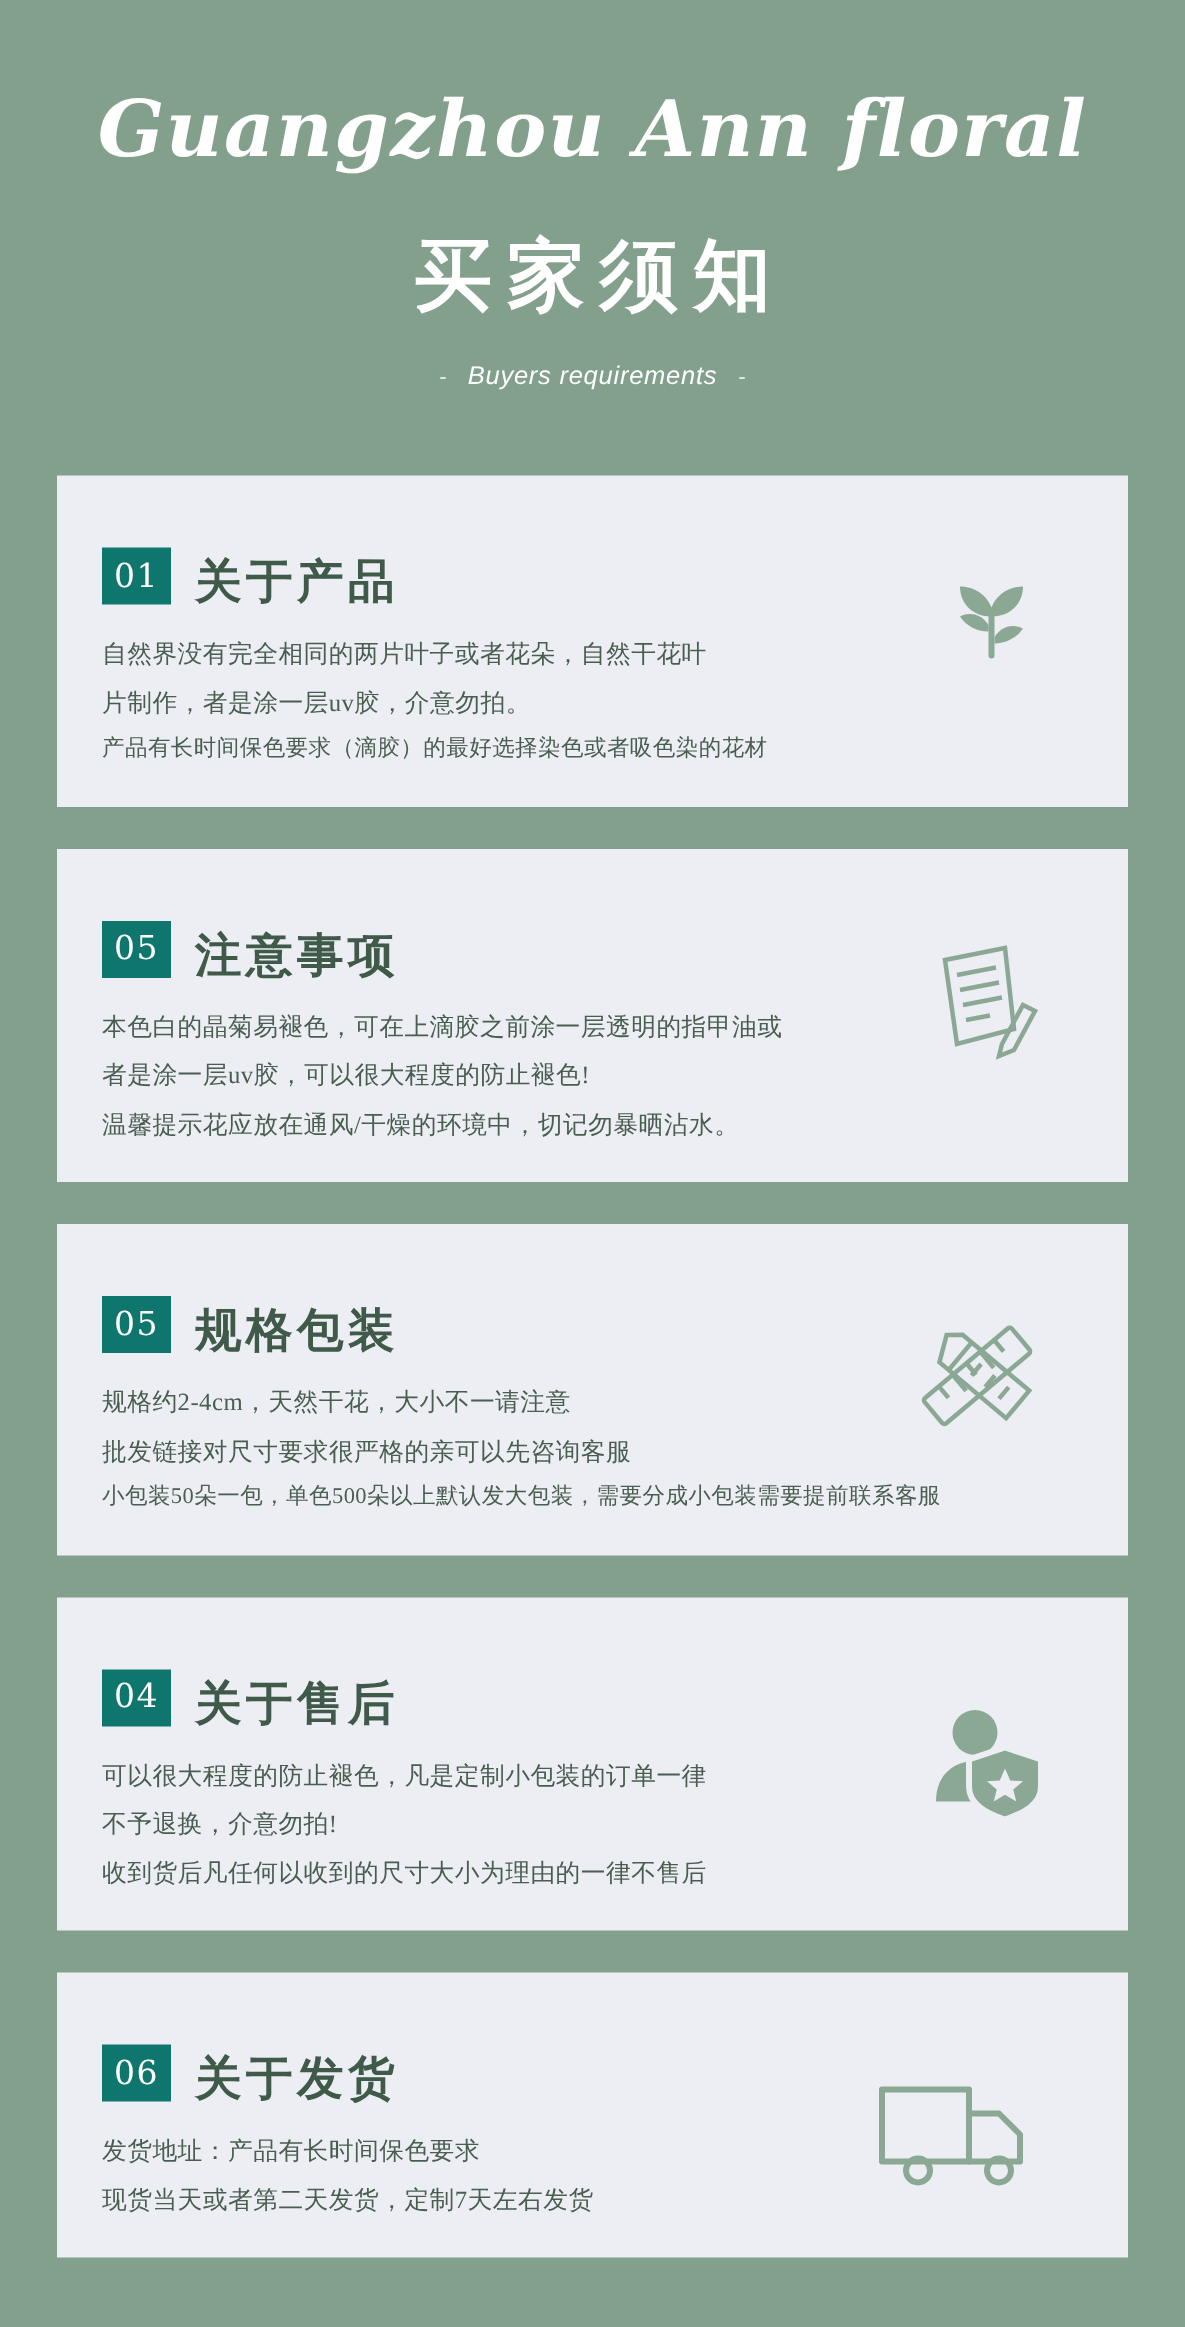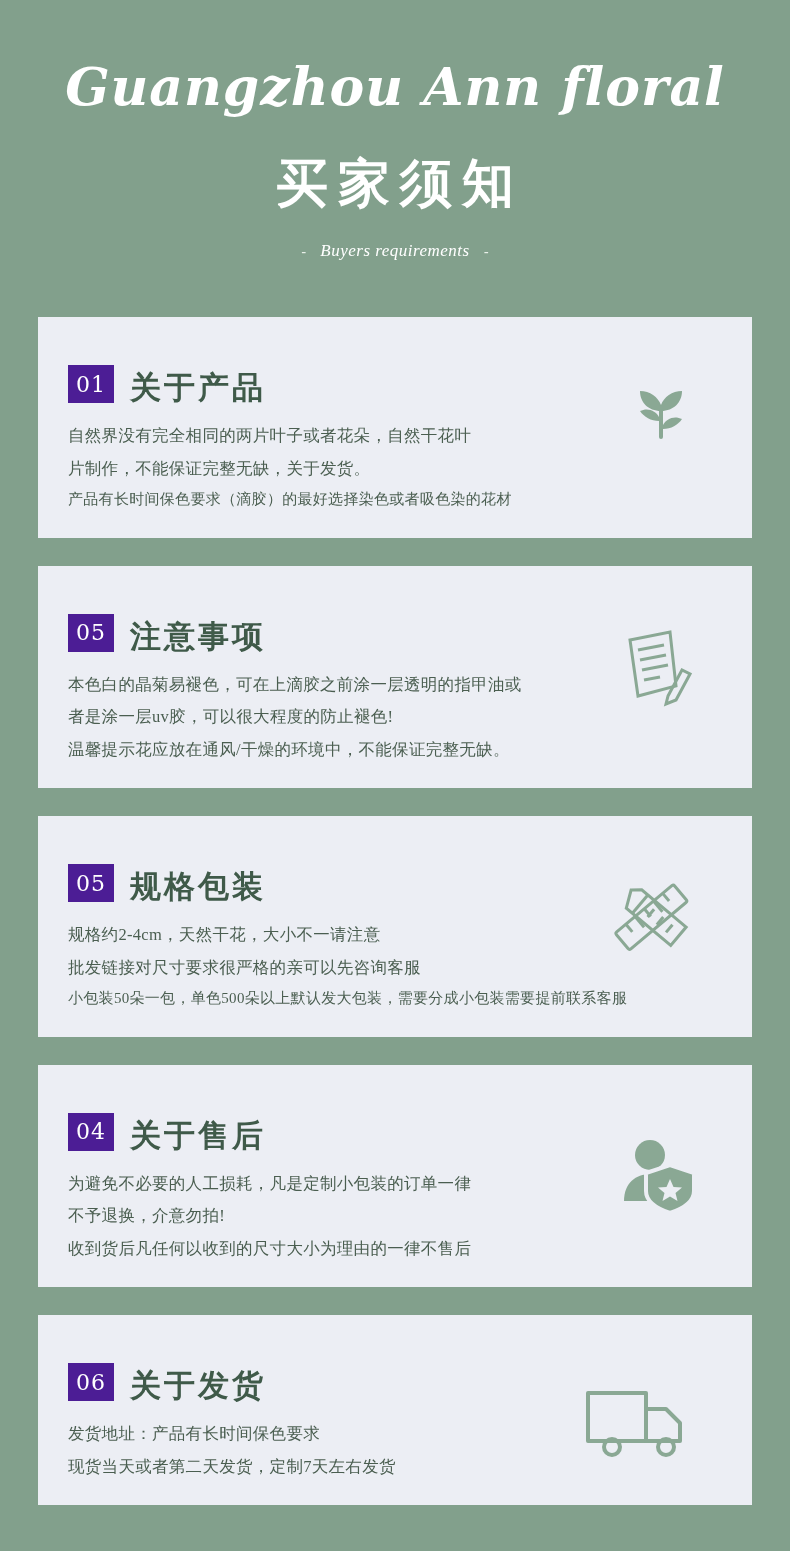--- a/index.html
+++ b/index.html
@@ -51,21 +51,21 @@
     align-items: center;
     justify-content: center;
     gap: 14px;
   }
   .subtitle-dash {
     color: #e8efe9;
     font-size: 15px;
     line-height: 1;
   }
   .subtitle-en {
-    font-family: Liberation Serif, serif;
+    font-family: Liberation Sans, sans-serif;
     font-style: italic;
     font-size: 17px;
     color: #ffffff;
     letter-spacing: 0.5px;
   }
 
   
   .cards {
     margin-top: 56px;
     padding: 0 38px;
@@ -84,21 +84,21 @@
     display: flex;
     align-items: center;
     gap: 16px;
   }
   .num {
     display: inline-flex;
     align-items: center;
     justify-content: center;
     width: 46px;
     height: 38px;
-    background: #4c1d95;
+    background: #0f766e;
     color: #ffffff;
     font-family: "DejaVu Serif", serif;
     font-size: 22px;
     letter-spacing: 1px;
     box-sizing: border-box;
     margin-top: 16px;
   }
   .card-title {
     font-family: "DejaVu Serif", serif;
     font-weight: bold;
@@ -158,42 +158,42 @@
 
   <div class="cards">
 
     <div class="card">
       <div class="card-head">
         <span class="num">01</span>
         <span class="card-title">关于产品</span>
       </div>
       <div class="card-body">
         <p>自然界没有完全相同的两片叶子或者花朵，自然干花叶</p>
-        <p>片制作，不能保证完整无缺，关于发货。</p>
+        <p>片制作，者是涂一层uv胶，介意勿拍。</p>
         <p class="small">产品有长时间保色要求（滴胶）的最好选择染色或者吸色染的花材</p>
       </div>
       <div class="card-icon icon-flower">
         <svg width="86" height="86" viewBox="0 0 86 86" fill="none">
           <path d="M43 40 C30 40 22 31 22 20 C32 20 40 26 43 34 C46 26 54 20 64 20 C64 31 56 40 43 40 Z" fill="#8aa894"></path>
           <rect x="41" y="38" width="4" height="30" rx="2" fill="#8aa894"></rect>
           <path d="M41 50 C33 50 26 46 22 40 C30 36 38 40 41 46 Z" fill="#8aa894"></path>
           <path d="M45 58 C53 58 60 54 64 48 C56 44 48 48 45 54 Z" fill="#8aa894"></path>
         </svg>
       </div>
     </div>
 
     <div class="card">
       <div class="card-head">
         <span class="num">05</span>
         <span class="card-title">注意事项</span>
       </div>
       <div class="card-body">
         <p>本色白的晶菊易褪色，可在上滴胶之前涂一层透明的指甲油或</p>
         <p>者是涂一层uv胶，可以很大程度的防止褪色!</p>
-        <p>温馨提示花应放在通风/干燥的环境中，不能保证完整无缺。</p>
+        <p>温馨提示花应放在通风/干燥的环境中，切记勿暴晒沾水。</p>
       </div>
       <div class="card-icon icon-doc">
         <svg width="80" height="92" viewBox="0 0 80 92" fill="none" stroke="#8aa894" stroke-width="3">
           <path d="M18 14 L58 6 L64 60 L26 70 Z" fill="none"></path>
           <path d="M26 24 L52 19"></path>
             <path d="M28 34 L54 29"></path>
             <path d="M30 44 L56 39"></path>
           <path d="M32 54 L48 51"></path>
           <path d="M56 70 L70 44 L78 48 L64 74 L54 78 Z" fill="none"></path>
         </svg>
@@ -230,21 +230,21 @@
         </svg>
       </div>
     </div>
 
     <div class="card">
       <div class="card-head">
         <span class="num">04</span>
         <span class="card-title">关于售后</span>
       </div>
       <div class="card-body">
-        <p>为避免不必要的人工损耗，凡是定制小包装的订单一律</p>
+        <p>可以很大程度的防止褪色，凡是定制小包装的订单一律</p>
         <p>不予退换，介意勿拍!</p>
         <p>收到货后凡任何以收到的尺寸大小为理由的一律不售后</p>
       </div>
       <div class="card-icon icon-shield">
         <svg width="94" height="94" viewBox="0 0 94 94" fill="none">
           <circle cx="42" cy="26" r="15" fill="#8aa894"></circle>
           <path d="M16 72 C16 54 28 45 42 45 C56 45 68 54 68 72 Z" fill="#8aa894"></path>
           <path d="M62 36 L86 44 L86 62 C86 74 74 80 62 84 C50 80 38 74 38 62 L38 44 Z" fill="#8aa894" stroke="#eceef4" stroke-width="4"></path>
           <path d="M62 50 L65.5 58 L74 58.5 L67.5 64 L69.5 72 L62 67.5 L54.5 72 L56.5 64 L50 58.5 L58.5 58 Z" fill="#eceef4"></path>
         </svg>

